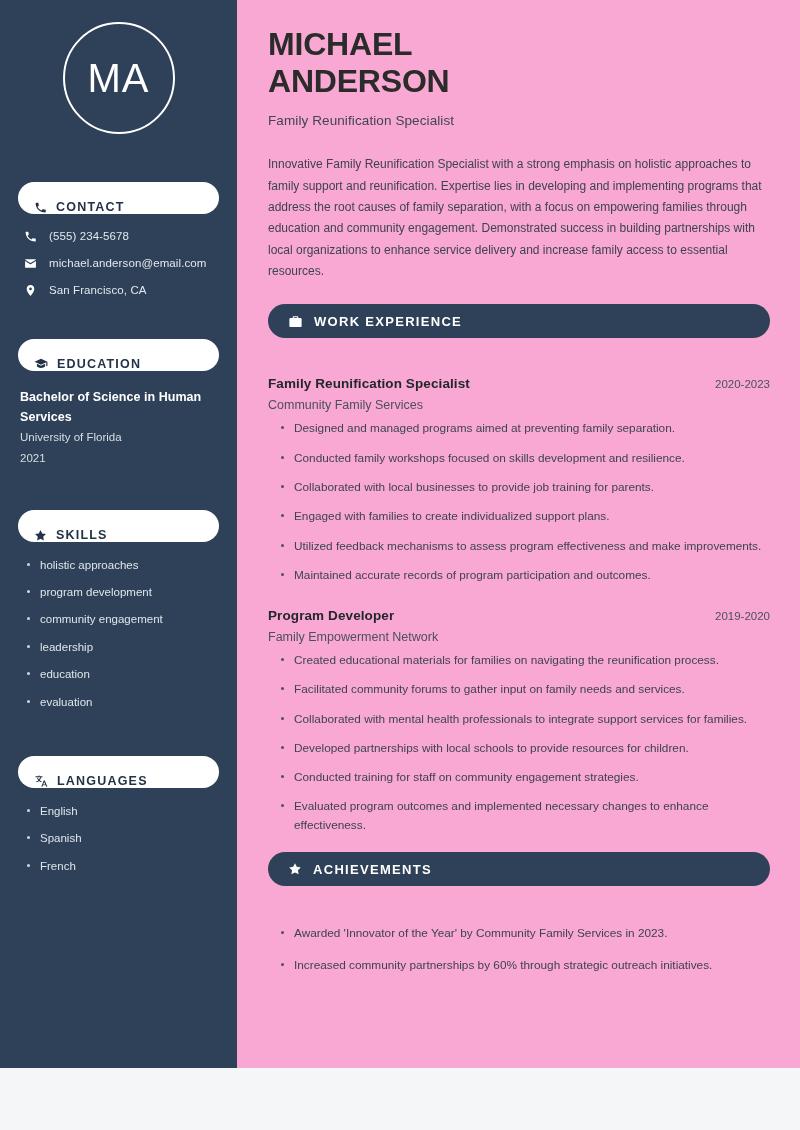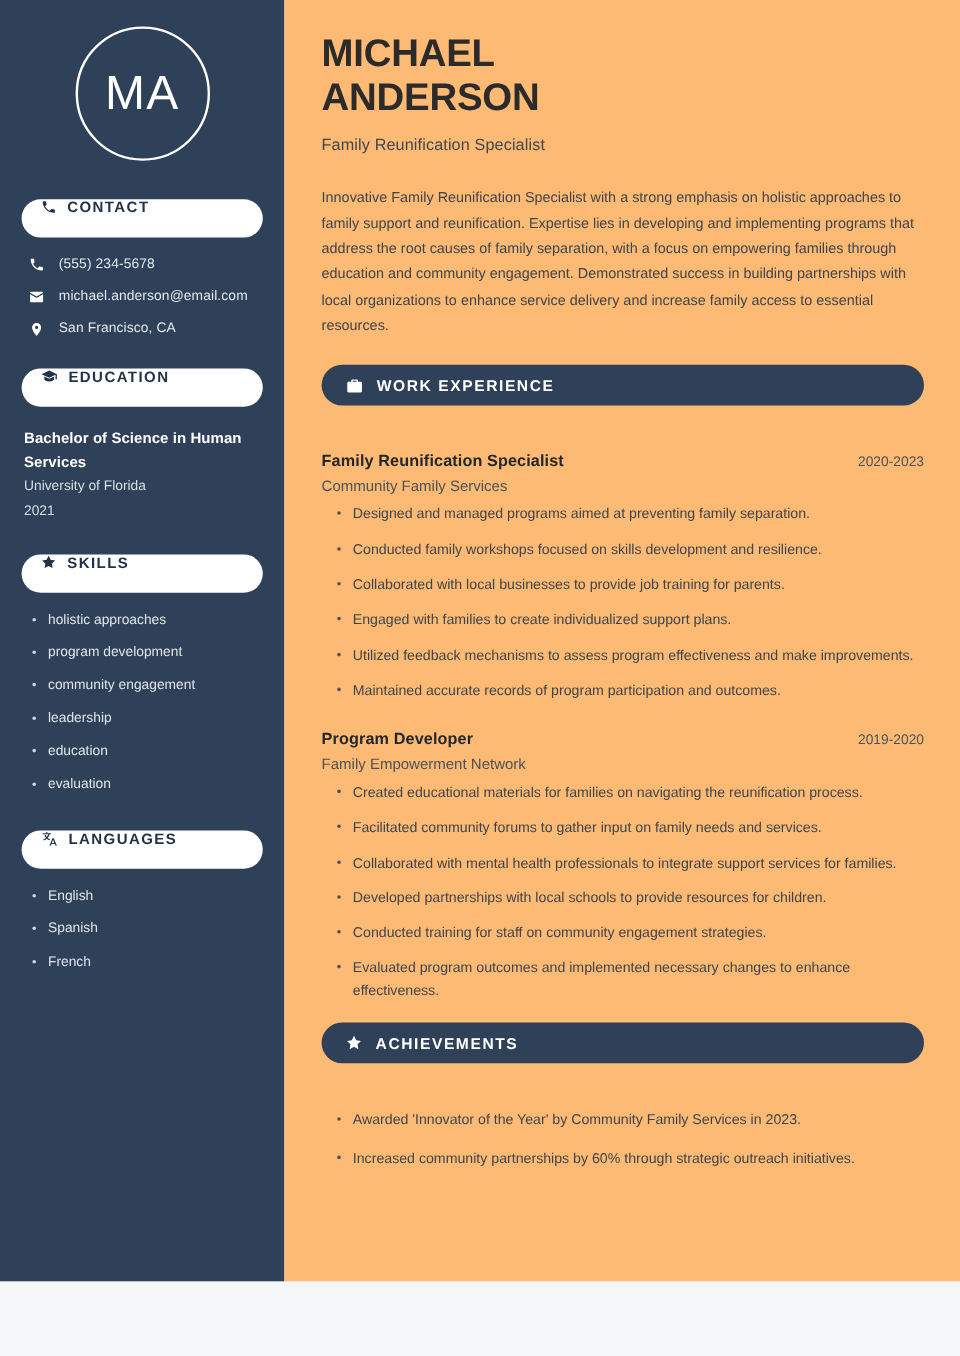--- a/index.html
+++ b/index.html
@@ -53,24 +53,24 @@
     color: #ffffff;
     line-height: 1;
   }
 
   .side-pill {
     background: #ffffff;
     color: #223247;
     border-radius: 999px;
     height: 32px;
     display: flex;
-    align-items: flex-start;
+    align-items: flex-end;
     gap: 9px;
     padding: 0 16px;
-    margin-top: 8px;
+    margin-top: 24px;
     margin-bottom: 14px;
   }
   .side-pill .pill-label {
     font-size: 12.5px;
     font-weight: 700;
     letter-spacing: 1.2px;
     text-transform: uppercase;
     color: #223247;
   }
   .side-pill svg { display: block; }
@@ -124,21 +124,21 @@
     background: #cfd7df;
   }
 
   .gap-20 { height: 18px; }
   .gap-14 { height: 10px; }
 
   
   .main {
     flex: 1;
     padding: 26px 30px 0 31px;
-    background: #fdba74;
+    background: #f9a8d4;
   }
 
   .name {
     font-size: 32px;
     font-weight: 700;
     color: #2b2b2b;
     line-height: 1.16;
     letter-spacing: -0.2px;
     text-transform: uppercase;
   }

